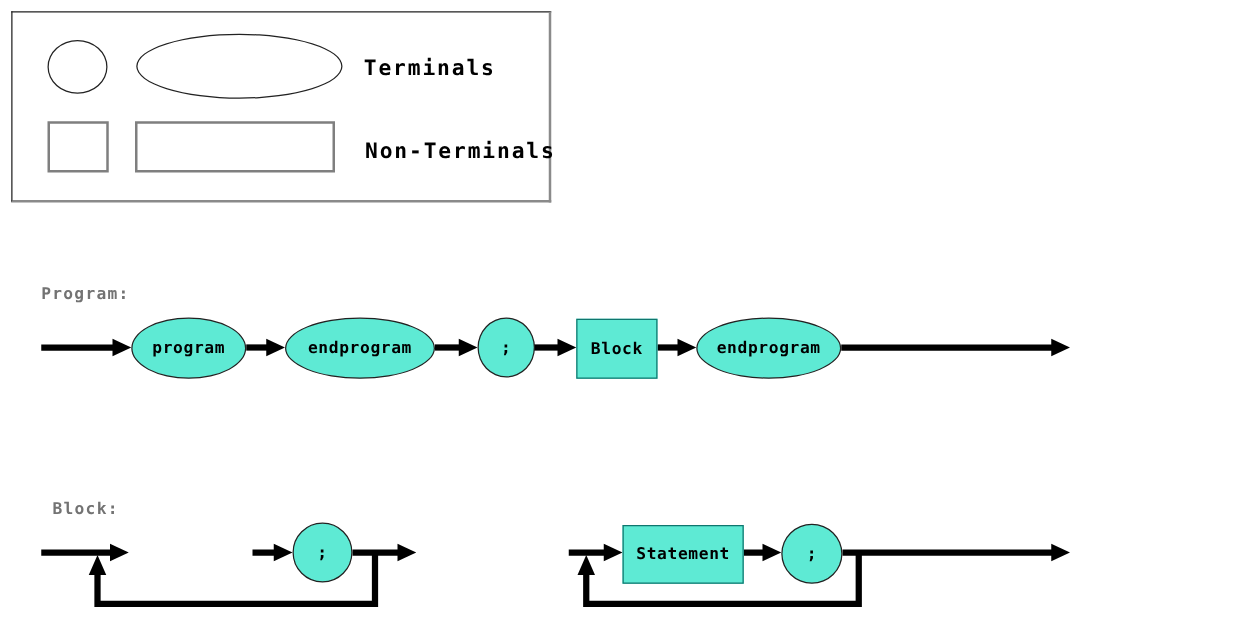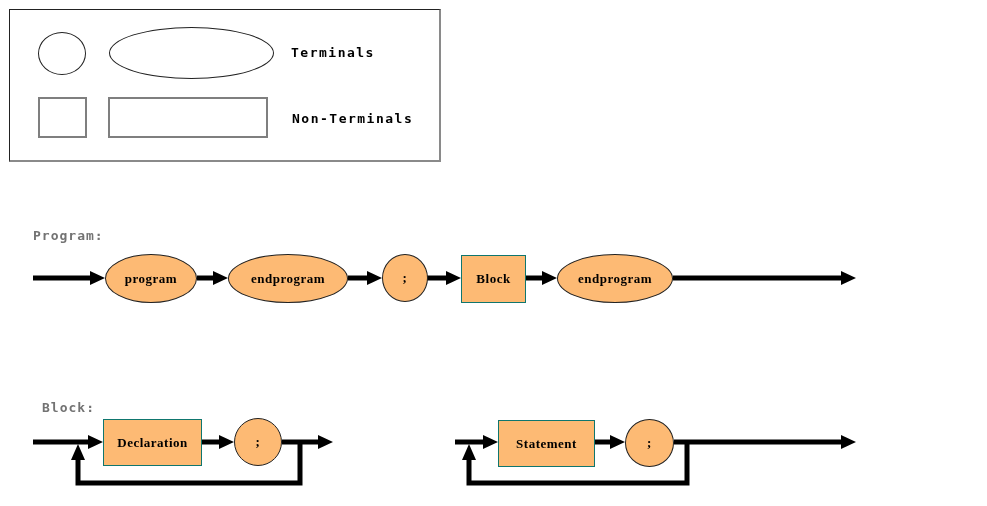--- a/index.html
+++ b/index.html
@@ -14,35 +14,35 @@
   svg.flow { position: absolute; left: 0; top: 0; width: 987px; height: 506px; }
 
   
   .legend-box {
     position: absolute; left: 9px; top: 9px; width: 429px; height: 150px;
     border-top: 1px solid #222; border-left: 1px solid #222;
     border-right: 2px solid #8a8a8a; border-bottom: 2px solid #8a8a8a;
     background: #ffffff;
   }
   .legend-label {
-    position: absolute; font-size: 13px; font-weight: bold; color: #000;
+    position: absolute; font-size: 17px; font-weight: bold; color: #000;
     letter-spacing: 1.5px; white-space: nowrap;
   }
 
   
   .shape { position: absolute; box-sizing: border-box; background: #ffffff; }
   .ellipse { border: 1.5px solid #222; border-radius: 50%; }
   .rect-node { border: 2px solid #7f7f7f; }
 
   
   .node {
-    position: absolute; box-sizing: border-box; background: #fdba74;
+    position: absolute; box-sizing: border-box; background: #5eead4;
     display: flex; align-items: center; justify-content: center;
     font-size: 13px; font-weight: bold; color: #000;
-    letter-spacing: 0.5px; white-space: nowrap; z-index: 2; font-family: Liberation Serif, serif;
+    letter-spacing: 0.5px; white-space: nowrap; z-index: 2;
   }
   .node.ellipse-node { border: 1.5px solid #222; border-radius: 50%; }
   .node.box-node { border: 1px solid #0f766e; }
 
   .rule-title {
     position: absolute; font-size: 13px; font-weight: bold; color: #737373;
     letter-spacing: 1px; white-space: nowrap; z-index: 2;
   }
 </style>
 </head>
@@ -104,18 +104,17 @@
   <div class="rule-title" style="left:33px; top:228px;">Program:</div>
 
   <div class="node ellipse-node" style="left:105px; top:254px; width:92px; height:49px;">program</div>
   <div class="node ellipse-node" style="left:228px; top:254px; width:120px; height:49px;">endprogram</div>
   <div class="node ellipse-node" style="left:382px; top:254px; width:46px; height:48px;">;</div>
   <div class="node box-node" style="left:461px; top:255px; width:65px; height:48px;">Block</div>
   <div class="node ellipse-node" style="left:557px; top:254px; width:116px; height:49px;">endprogram</div>
 
   <div class="rule-title" style="left:42px; top:400px;text-align:center;">Block:</div>
 
-  <div class="node box-node" style="left:103px; top:419px; width:99px; height:47px;">Declaration</div>
   <div class="node ellipse-node" style="left:234px; top:418px; width:48px; height:48px;">;</div>
   <div class="node box-node" style="left:498px; top:420px; width:97px; height:47px;">Statement</div>
   <div class="node ellipse-node" style="left:625px; top:419px; width:49px; height:48px;">;</div>
 
 </div>
 
 </body></html>

